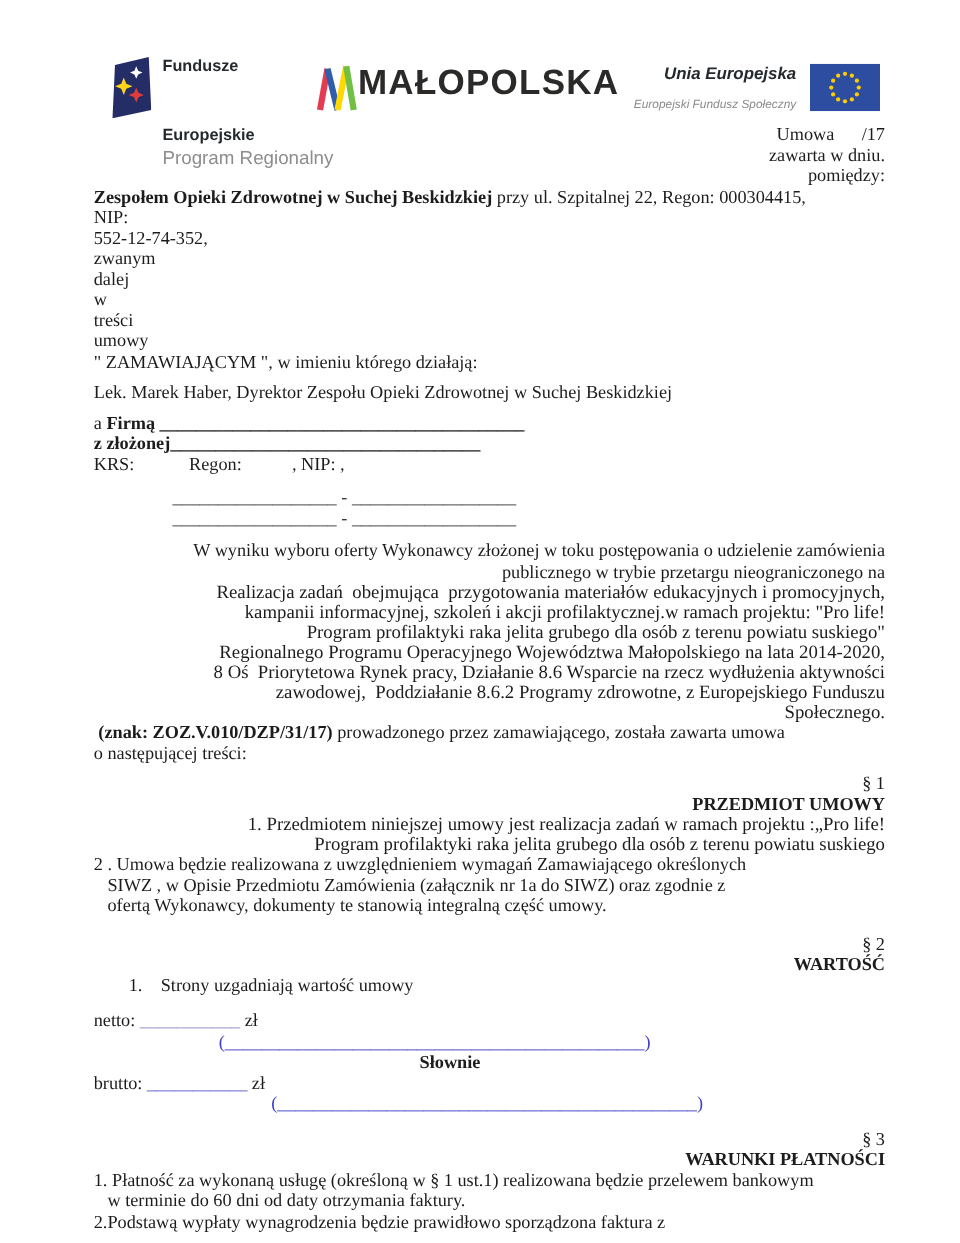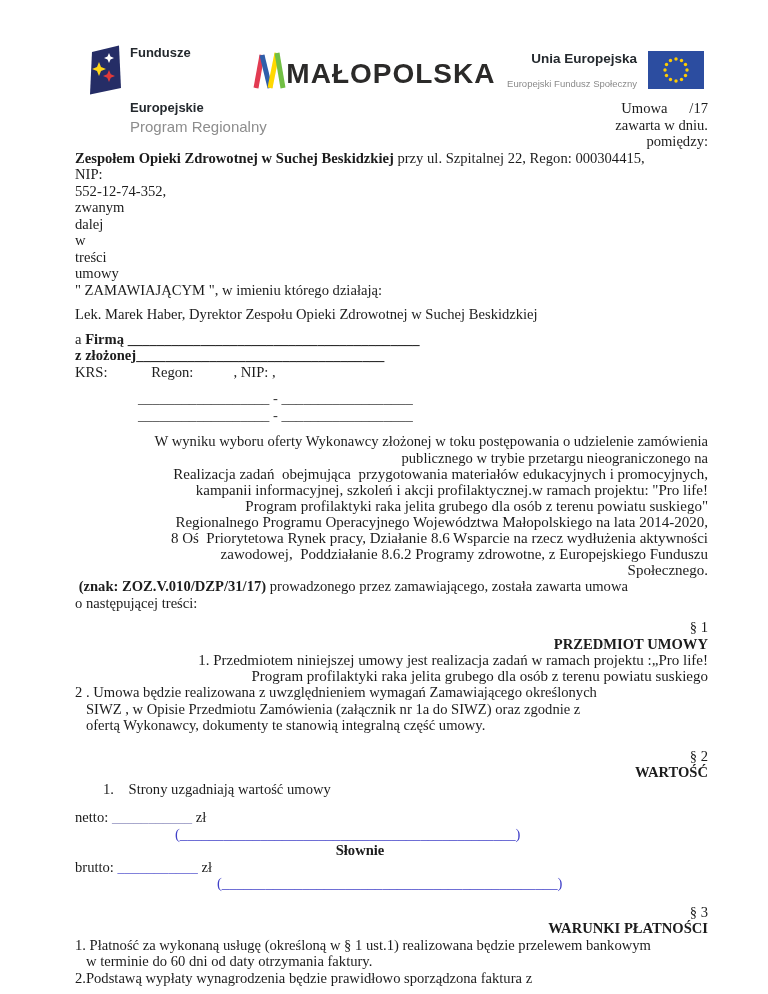--- a/index.html
+++ b/index.html
@@ -9,26 +9,26 @@
   }
   
   .logos {
     display:flex; align-items:center; justify-content:space-between;
     padding:42px 64px 0 88px; height:56px;
   }
   .logo-fe { display:flex; align-items:center; gap:9px; }
   .fe-text { font-family:"Liberation Sans", sans-serif; }
   .fe-b { font-size:13px; font-weight:bold; line-height:14px; color:#24292e;margin-top:41px; }
   .fe-g { font-size:15px; color:#8d8d8d; margin-top:3px; }
-  .logo-mp { display:flex; align-items:flex-end; gap:0; margin-left:-26px; }
+  .logo-mp { display:flex; align-items:flex-start; gap:0; margin-left:-26px; }
   .mp-text {
     font-family:"Liberation Sans", sans-serif; font-size:28px; font-weight:600;
     letter-spacing:1px; color:#2b2a29;
   }
-  .logo-ue { display:flex; align-items:center; gap:11px; }
+  .logo-ue { display:flex; align-items:center; gap:11px;font-style:italic; }
   .ue-text { font-family:"Liberation Sans", sans-serif; text-align:right; }
   .ue-b { font-size:13.5px; font-weight:bold; color:#24292e; line-height:15px; }
   .ue-g { font-size:9.5px; color:#8a8a8a; margin-top:12px; }
   
   .content {
     padding:2px 60px 0 75px; font-size:14.6px; line-height:16.5px;
   }
   .pre   { white-space:pre-wrap; }
   .center{ text-align:right; white-space:pre-wrap; }
   .b     { font-weight:bold; }

